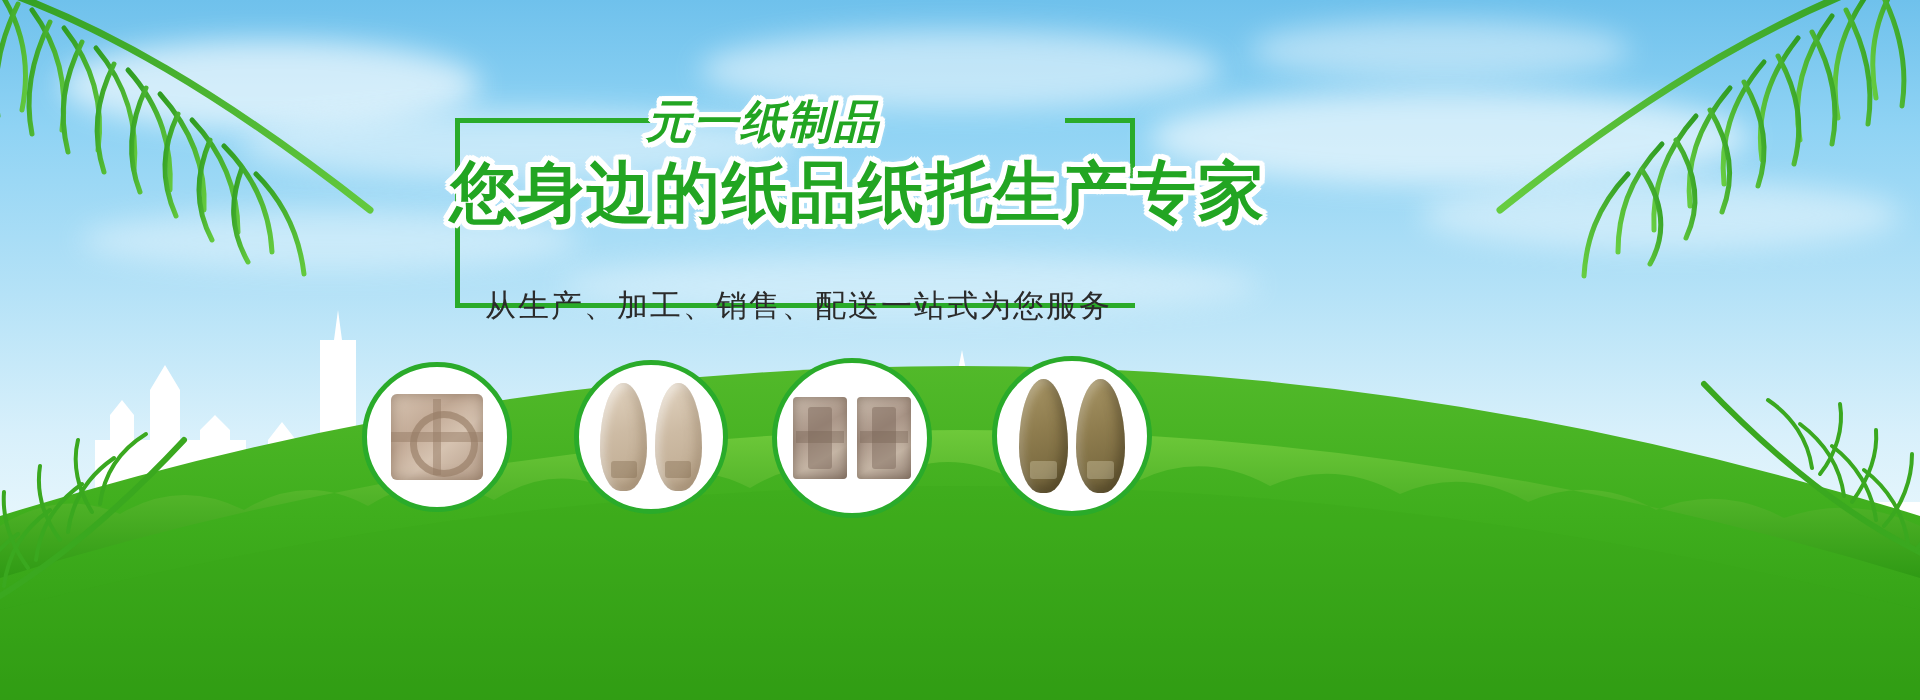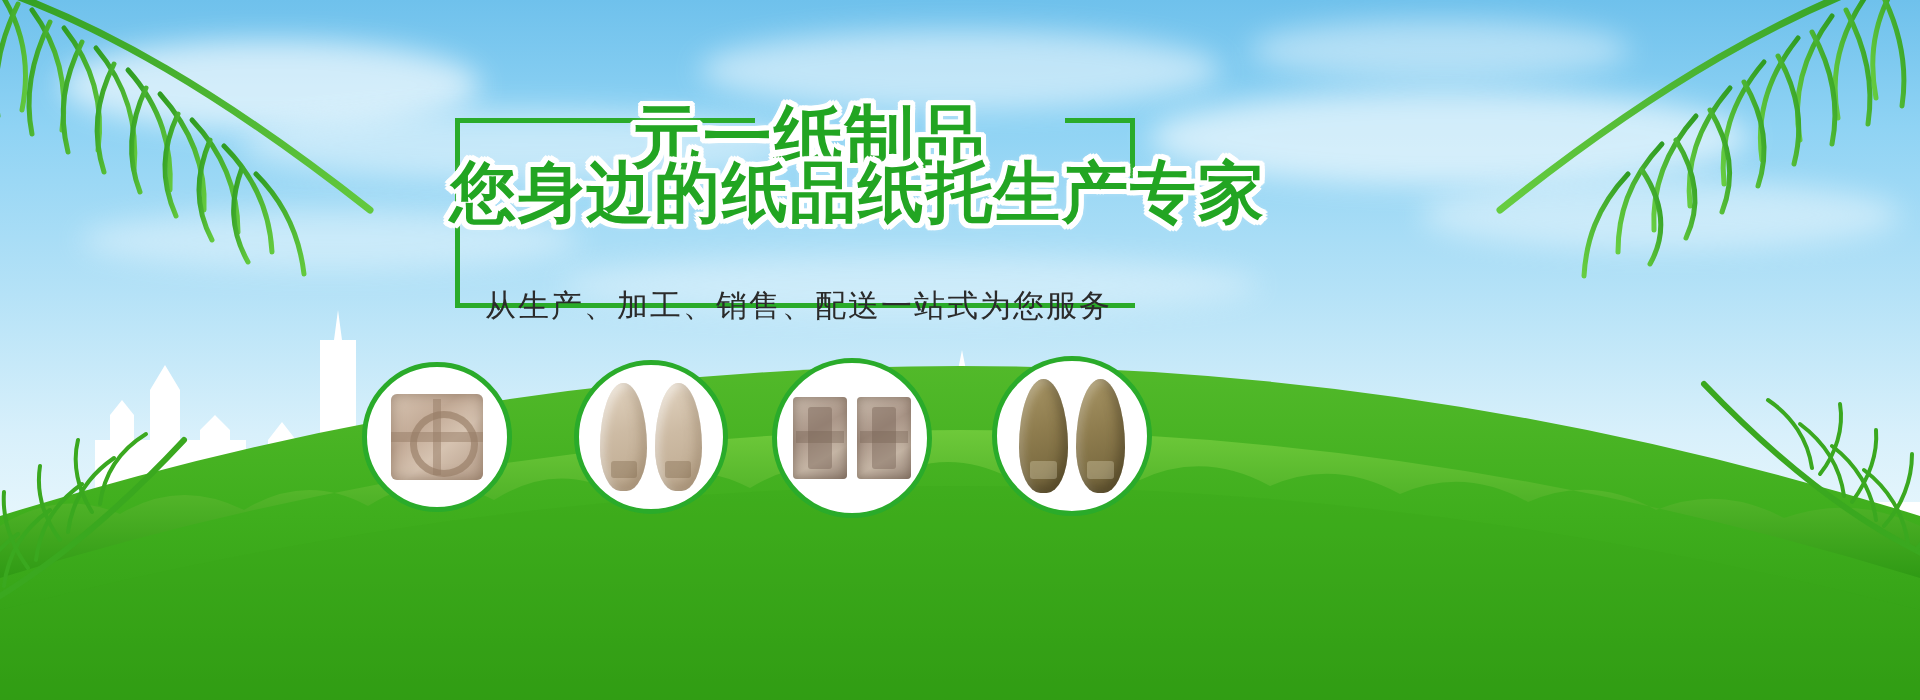--- a/index.html
+++ b/index.html
@@ -75,21 +75,21 @@
     letter-spacing:2px;
     white-space:nowrap;
     -webkit-text-stroke:0;
     text-shadow:
       -4px -4px 0 #fff,  4px -4px 0 #fff, -4px 4px 0 #fff, 4px 4px 0 #fff,
       -5px 0 0 #fff, 5px 0 0 #fff, 0 -5px 0 #fff, 0 5px 0 #fff,
       -5px -3px 0 #fff, 5px -3px 0 #fff, -5px 3px 0 #fff, 5px 3px 0 #fff,
       -3px -5px 0 #fff, 3px -5px 0 #fff, -3px 5px 0 #fff, 3px 5px 0 #fff,
       0 0 9px rgba(255,255,255,.95);
   }
-  .headline1 { left:177px; top:-8px;  font-size:69px; }
+  .headline1 { left:191px; top:-8px;  font-size:45px;font-style:italic; }
   .headline2 { left:-5px;  top:48px;  font-size:66px;text-align:right; }
 
   .subtitle {
     position:absolute; left:30px; top:185px;
     font-size:31px; color:#2b2b2b; letter-spacing:2px;
     font-family:Liberation Serif, serif;
     white-space:nowrap;
   }
 
   

